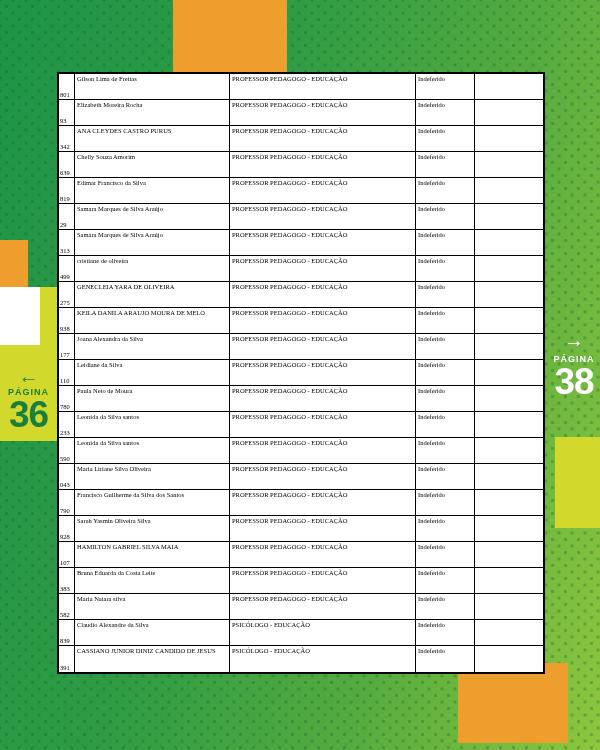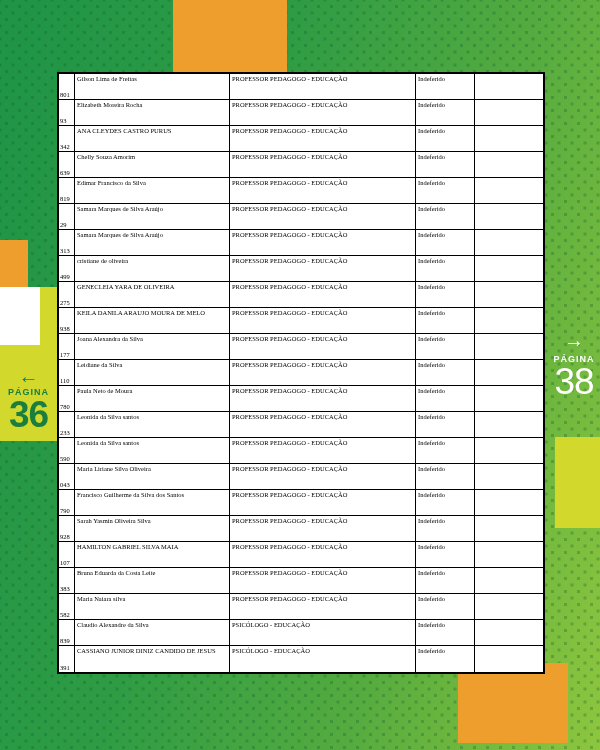--- a/index.html
+++ b/index.html
@@ -38,21 +38,21 @@
   .nav-prev .pg-num { font-size:37px; font-weight:bold; line-height:36px; letter-spacing:-1px; }
 
   
   .nav-next {
     position:absolute; left:548px; top:330px; width:52px; height:100px; z-index:3;
     display:flex; flex-direction:column; align-items:center; justify-content:flex-start;
     color:#ffffff; text-align:center; cursor:pointer;
   }
   .nav-next .arrow { font-size:20px; font-weight:bold; line-height:20px; }
   .nav-next .pg-label { font-size:9px; font-weight:bold; letter-spacing:1px; margin-top:4px; }
-  .nav-next .pg-num { font-size:37px; font-weight:normal; line-height:36px; letter-spacing:-1px; }
+  .nav-next .pg-num { font-size:37px; font-weight:bold; line-height:36px; letter-spacing:-1px; }
 
   
   .doc-table {
     position:absolute; left:57px; top:72px; width:488px; z-index:2;
     background:#fff; border:2px solid #000;
   }
   .row { display:flex; height:26px; border-bottom:1px solid #000; background:#fff; }
   .row:last-child { border-bottom:none; }
   .c { border-right:1px solid #000; overflow:hidden;
        font-family:"Liberation Serif", serif; font-size:6.5px; color:#000;

